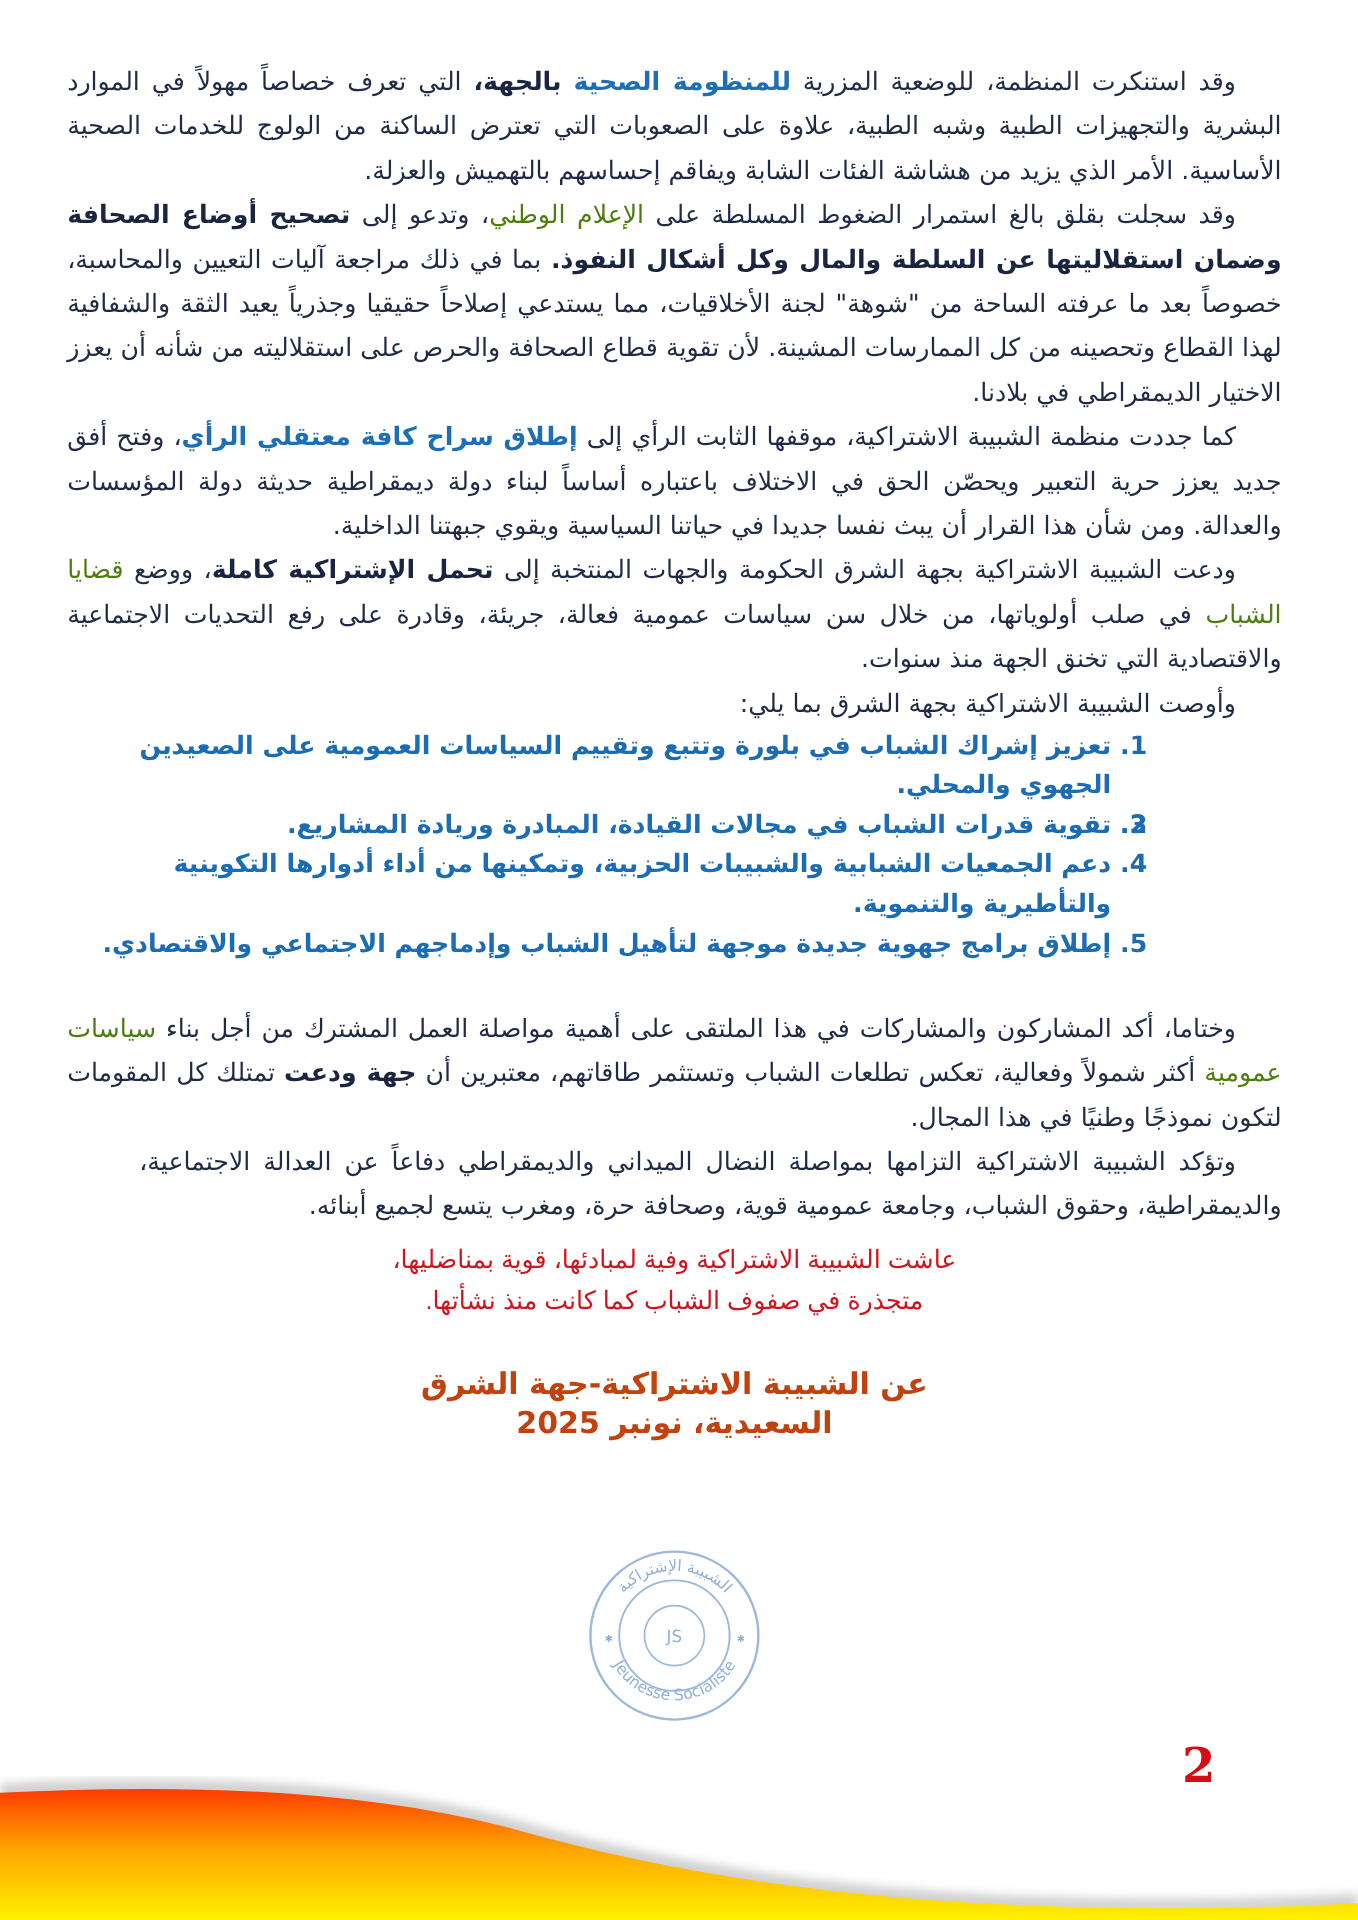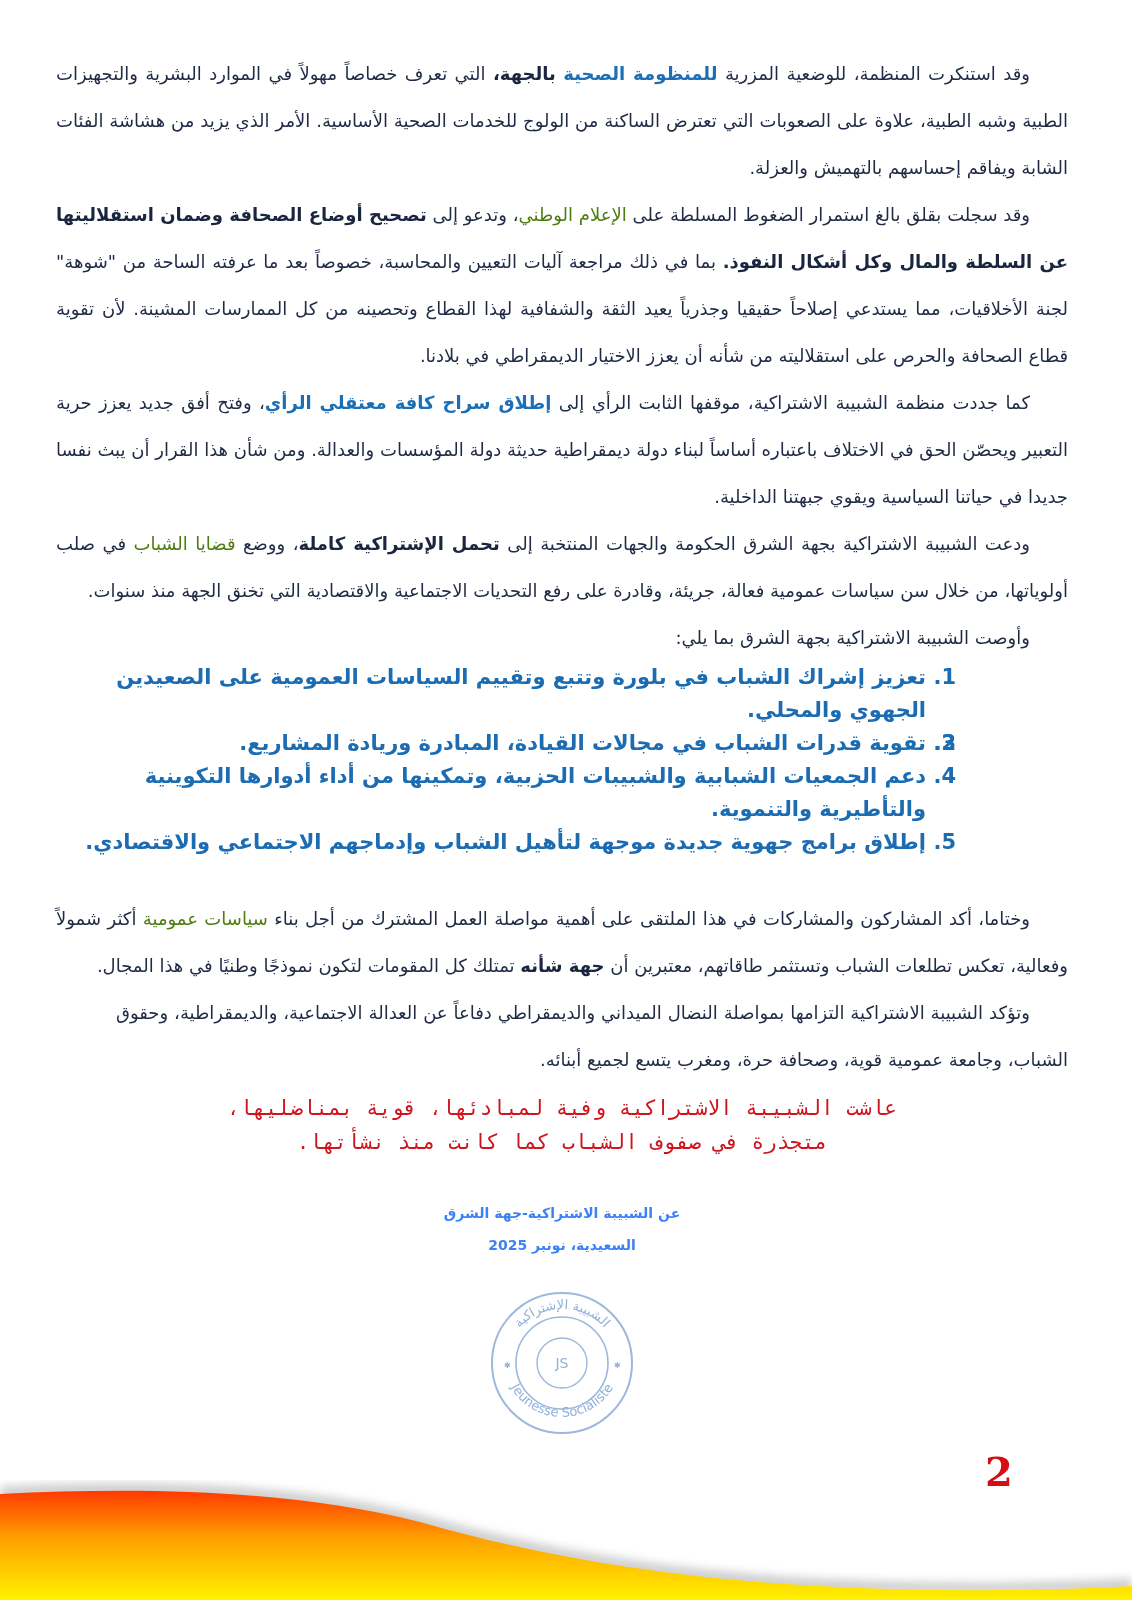--- a/index.html
+++ b/index.html
@@ -1,31 +1,31 @@
 <!DOCTYPE html>
 <html><head>
 <meta charset="utf-8">
 <style>
   html, body { margin: 0; padding: 0; background: #ffffff; }
   body { width: 1132px; height: 1600px; position: relative; overflow: hidden;
          font-family: "DejaVu Sans", sans-serif; color: #1f2a44; }
   .page { position: absolute; left: 56px; top: 50px; width: 1012px; direction: rtl; }
-  .para { font-size: 18px; line-height: 47px; text-align: justify; margin: 0; color: #1f2a44; }
+  .para { font-size: 21px; line-height: 37px; text-align: justify; margin: 0; color: #1f2a44; }
   .para.indent { text-indent: 38px; }
   .hl { color: #4d7c0f; }
   .b { font-weight: bold; color: #1a2540; }
   .hlb { color: #1c6fb5; font-weight: bold; }
   ol.recs { margin: 0; padding: 0 26px 0 0; list-style: none; direction: rtl; }
   ol.recs li { font-size: 21px; line-height: 33px; color: #1b6cb2; font-weight: bold;
                padding-right: 30px; position: relative; margin-right: 86px; }
   ol.recs li .num { position: absolute; right: 0; top: 0; }
   .gap { height: 36px; }
-  .slogan { text-align: center; color: #d0141d; font-family: Liberation Mono, monospace;
+  .slogan { text-align: center; color: #d0141d; font-family: Liberation Sans, sans-serif;
             font-size: 21px; line-height: 34px; margin-top: 10px; }
-  .sign { text-align: center; color: #3b82f6; font-weight: bold; font-size: 14px;
+  .sign { text-align: center; color: #c2410c; font-weight: bold; font-size: 25px;
           line-height: 32px; margin-top: 36px; }
   .stamp { position: absolute; left: 487px; top: 1288px; width: 150px; height: 150px; }
   .pagenum { position: absolute; left: 985px; top: 1448px; color: #d60e14;
              font-family: "DejaVu Serif", serif; font-weight: bold; font-size: 40px; }
   .wave { position: absolute; left: 0; top: 1480px; width: 1132px; height: 120px; }
 </style>
 </head>
 <body>
 
 <div class="page">
@@ -52,21 +52,21 @@
     <li><span class="num">1.</span><span>تعزيز إشراك الشباب في بلورة وتتبع وتقييم السياسات العمومية على الصعيدين الجهوي والمحلي.</span></li>
     <li><span class="num">2.</span></li>
     <li><span class="num">3.</span><span>تقوية قدرات الشباب في مجالات القيادة، المبادرة وريادة المشاريع.</span></li>
     <li><span class="num">4.</span><span>دعم الجمعيات الشبابية والشبيبات الحزبية، وتمكينها من أداء أدوارها التكوينية والتأطيرية والتنموية.</span></li>
     <li><span class="num">5.</span><span>إطلاق برامج جهوية جديدة موجهة لتأهيل الشباب وإدماجهم الاجتماعي والاقتصادي.</span></li>
   </ol>
 
   <div class="gap"></div>
 
   <p class="para indent">
-    <span>وختاما، أكد المشاركون والمشاركات في هذا الملتقى على أهمية مواصلة العمل المشترك من أجل بناء </span><span class="hl">سياسات عمومية</span><span> أكثر شمولاً وفعالية، تعكس تطلعات الشباب وتستثمر طاقاتهم، معتبرين أن </span><span class="b">جهة شأنه</span><span> تمتلك كل المقومات لتكون نموذجًا وطنيًا في هذا المجال.</span>
+    <span>وختاما، أكد المشاركون والمشاركات في هذا الملتقى على أهمية مواصلة العمل المشترك من أجل بناء </span><span class="hl">سياسات عمومية</span><span> أكثر شمولاً وفعالية، تعكس تطلعات الشباب وتستثمر طاقاتهم، معتبرين أن </span><span class="b">جهة ودعت</span><span> تمتلك كل المقومات لتكون نموذجًا وطنيًا في هذا المجال.</span>
   </p>
 
   <p class="para indent" style="padding-left:60px;">وتؤكد الشبيبة الاشتراكية التزامها بمواصلة النضال الميداني والديمقراطي دفاعاً عن العدالة الاجتماعية، والديمقراطية، وحقوق الشباب، وجامعة عمومية قوية، وصحافة حرة، ومغرب يتسع لجميع أبنائه.</p>
 
   <div class="slogan">
     <div>عاشت الشبيبة الاشتراكية وفية لمبادئها، قوية بمناضليها،</div>
     <div>متجذرة في صفوف الشباب كما كانت منذ نشأتها.</div>
   </div>
 
   <div class="sign">

